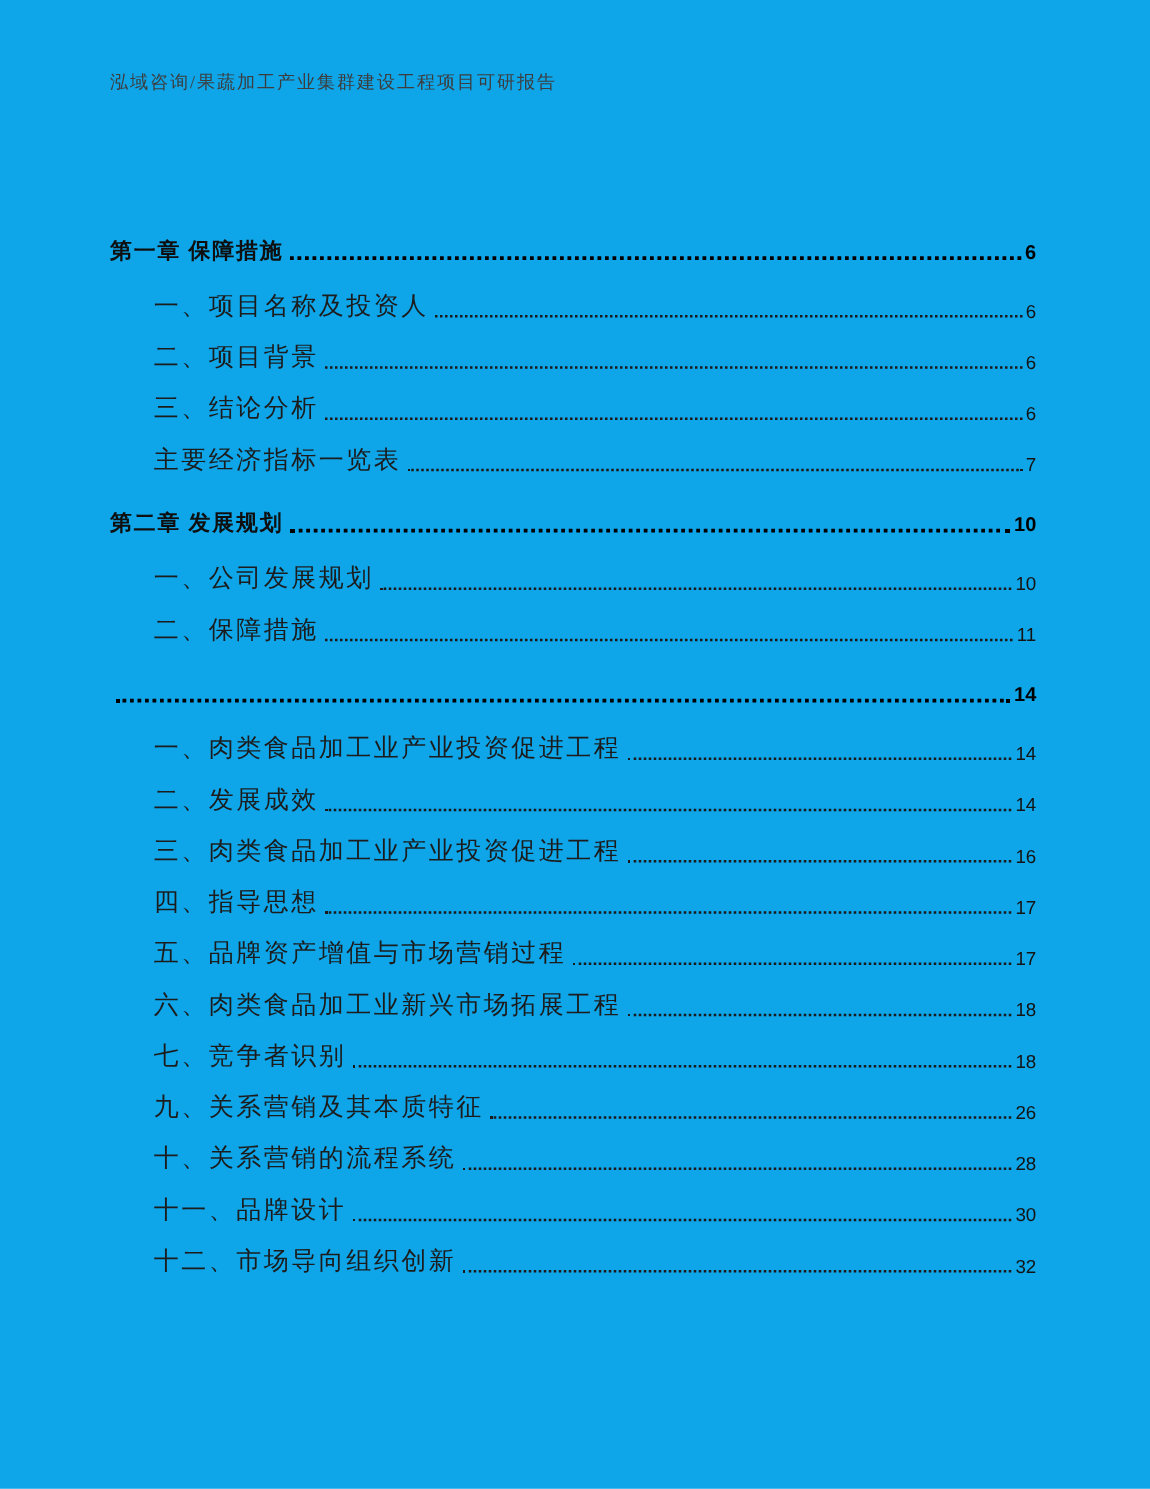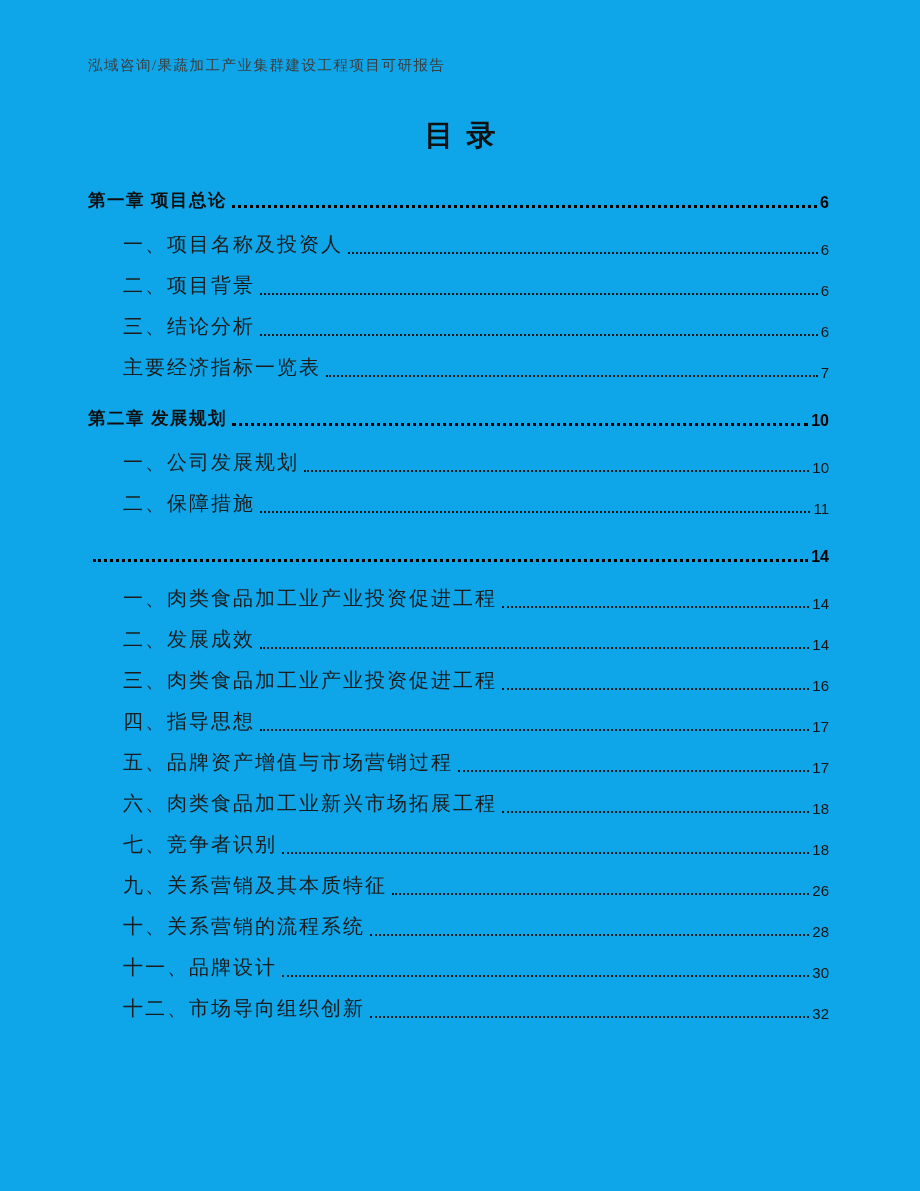--- a/index.html
+++ b/index.html
@@ -95,26 +95,25 @@
     color: #141414;
   }
 </style>
 </head>
 <body>
 
 <div class="page">
 
   <div class="doc-header">泓域咨询/果蔬加工产业集群建设工程项目可研报告</div>
 
-  <div class="doc-title">目录</div>
 
   <div class="toc">
 
     <div class="toc-row chapter">
-      <span class="toc-label">第一章 项目总论</span>
+      <span class="toc-label">第一章 保障措施</span>
       <span class="leader"></span>
       <span class="page-num">6</span>
     </div>
 
     <div class="toc-row item">
       <span class="toc-label">一、项目名称及投资人</span>
       <span class="leader"></span>
       <span class="page-num">6</span>
     </div>
 

